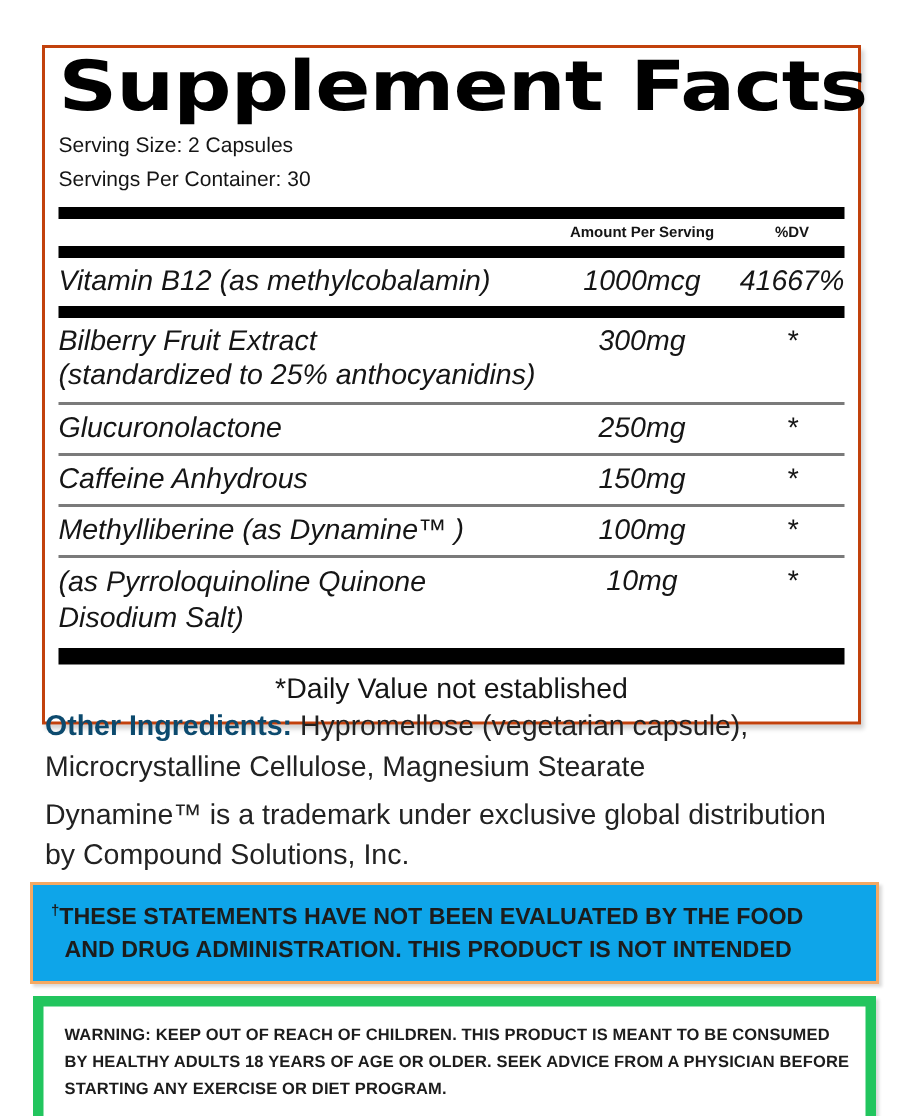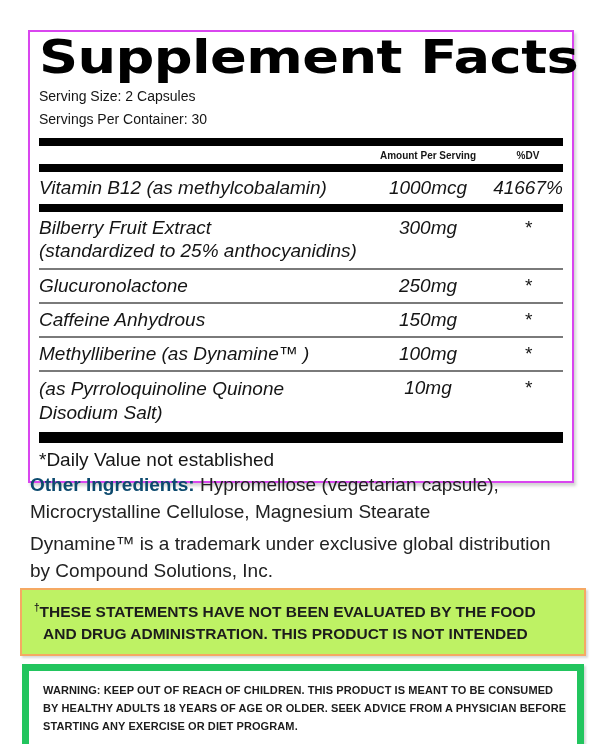--- a/index.html
+++ b/index.html
@@ -9,21 +9,21 @@
     font-family:"Liberation Sans", sans-serif;
     color:#151515;
     position:relative;
     overflow:hidden;
   }
 
   
   .facts-box {
     position:absolute; left:28px; top:30px; width:546px;
     background:#fff;
-    border:2px solid #d946ef;
+    border:2px solid #c2410c;
     box-shadow:2px 3px 3px rgba(0,0,0,0.18);
     padding:2px 9px 8px 9px;
   }
   .title {
     font-family:"DejaVu Sans", sans-serif;
     font-weight:bold;
     font-size:46px;
     line-height:1.04;
     letter-spacing:-0.5px;
     white-space:nowrap;
@@ -47,35 +47,35 @@
     font-size:10px; font-weight:bold;
     padding:4px 0 3px 0;
   }
   .hdr-row .c { text-align:center; }
 
   .row { font-size:19px; line-height:22px; padding:5px 0;font-style:italic; }
   .row .amt, .row .dv { text-align:center; }
   .row .name2 { line-height:24px; }
   .rule { border-top:2px solid #7a7a7a; height:0; }
 
-  .footnote { font-size:19px; padding:6px 0 2px 0; }
+  .footnote { font-size:19px; padding:6px 0 2px 0;text-align:center; }
 
   
   .para {
     position:absolute; left:30px; width:545px;
     font-size:19px; line-height:27px; color:#222;
   }
   .para b { color:#0c4a6e; }
   #other-ingredients { top:471px; }
   #trademark-note { top:530px; }
 
   
   .fda-box {
     position:absolute; left:20px; top:588px; width:566px;
-    background:#bef264;
+    background:#0ea5e9;
     border:2px solid #f5a963;
     box-shadow:2px 2px 2px rgba(0,0,0,0.15);
     padding:7px 10px 9px 12px;
     font-size:15.5px; font-weight:bold; line-height:22px; color:#1c1c1c;
   }
   .fda-box .line { display:block; padding-left:9px; }
   .fda-box .line.first { padding-left:0; }
   .fda-box sup { font-size:10px; font-weight:bold; vertical-align:super; }
 
   .warn-box {

